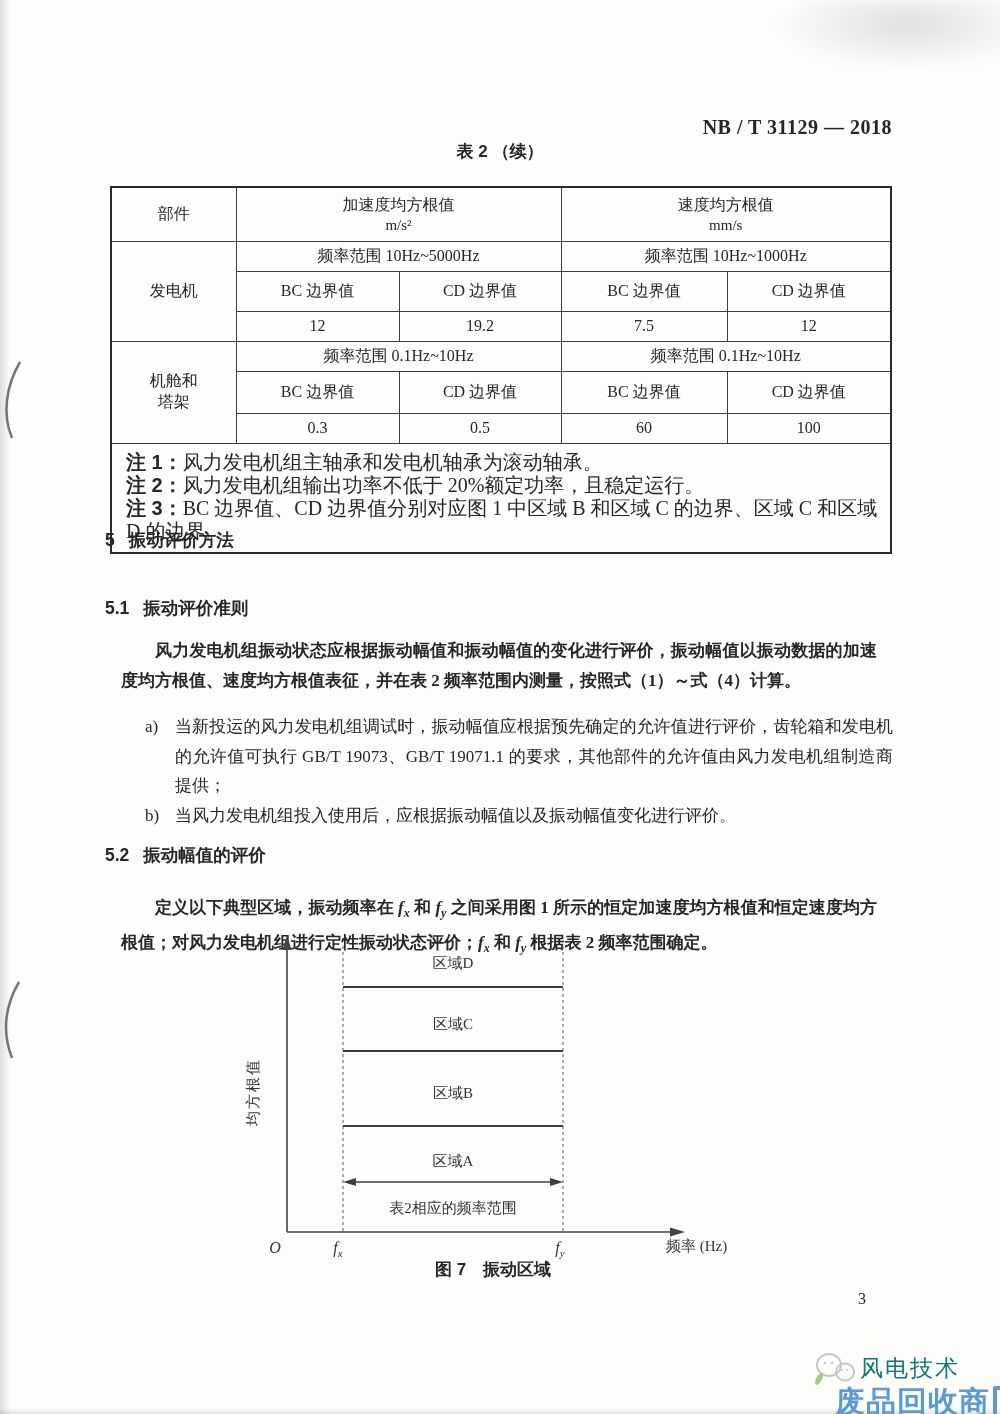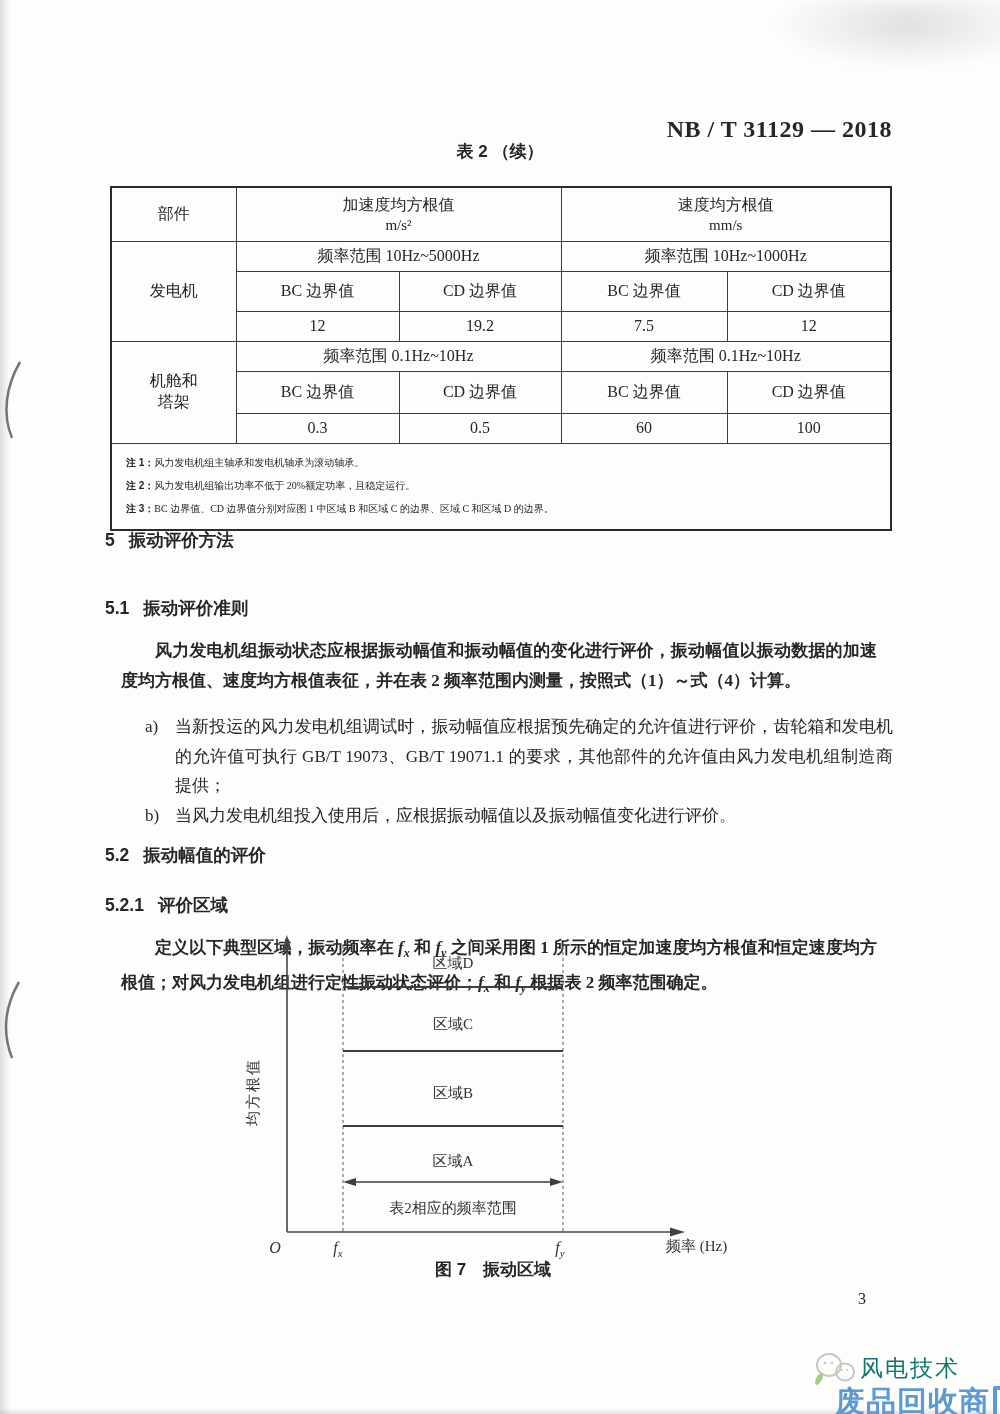--- a/index.html
+++ b/index.html
@@ -12,32 +12,32 @@
   .edge-left { position:absolute; left:0; top:0; width:10px; height:100%;
     background:linear-gradient(to right, rgba(0,0,0,0.12), rgba(0,0,0,0)); }
   .edge-bottom { position:absolute; left:0; bottom:0; width:100%; height:6px;
     background:linear-gradient(to top, rgba(0,0,0,0.10), rgba(0,0,0,0)); }
   .smudge-top { position:absolute; left:770px; top:0; width:250px; height:70px;
     background:radial-gradient(ellipse at 55% 35%, rgba(110,110,110,0.20), rgba(110,110,110,0) 70%);
     filter:blur(4px); }
   .bind-mark { position:absolute; }
 
   .doc-header { position:absolute; top:116px; right:108px;
-    font-weight:bold; font-size:24px; letter-spacing:0.5px;text-align:right; }
+    font-weight:bold; font-size:20px; letter-spacing:0.5px;text-align:right; }
 
   .table-title { position:absolute; top:140px; left:110px; width:780px; text-align:center;
     font-family:"Liberation Sans","DejaVu Sans",sans-serif; font-weight:bold; font-size:17px; }
 
   table.std { position:absolute; top:186px; left:110px; border-collapse:collapse;
     width:780px; table-layout:fixed; }
   table.std td { border:1.5px solid #3c3c3c; text-align:center; vertical-align:middle;
     font-size:16px; padding:1px 4px; }
   table.std { border:2px solid #2b2b2b; }
   td.notes-cell { text-align:left !important; padding:7px 12px 9px 14px !important; }
-  .note-line { font-size:10px; line-height:23px; }
+  .note-line { font-size:20px; line-height:23px; }
   .note-label { font-family:"Liberation Sans","DejaVu Sans",sans-serif; font-weight:bold; }
   .unit { font-size:15px; }
 
   .content { position:absolute; left:105px; top:528px; width:788px; }
   .h-main, .h-sub { font-family:"Liberation Sans","DejaVu Sans",sans-serif;
     font-weight:bold; font-size:17.5px; line-height:24px; margin:0; }
   .h-main { margin-bottom:44px; }
   .sec-num { margin-right:14px; }
   .h-51 { }
   .para { font-size:17px; line-height:30px; text-align:justify; text-indent:2em; margin:16px;font-weight:bold; }
@@ -176,23 +176,20 @@
         <span class="list-text">当新投运的风力发电机组调试时，振动幅值应根据预先确定的允许值进行评价，齿轮箱和发电机的允许值可执行 GB/T 19073、GB/T 19071.1 的要求，其他部件的允许值由风力发电机组制造商提供；</span>
       </div>
       <div class="list-item">
         <span class="list-marker">b)</span>
         <span class="list-text">当风力发电机组投入使用后，应根据振动幅值以及振动幅值变化进行评价。</span>
       </div>
     </div>
     <p class="h-sub h-52">
       <span class="sec-num">5.2</span><span>振动幅值的评价</span>
     </p>
-    <p class="h-sub h-521">
-      <span class="sec-num">5.2.1</span><span>评价区域</span>
-    </p>
     <p class="para"><span>定义以下典型区域，振动频率在 </span><i class="fvar"><span>f</span><sub>x</sub></i><span> 和 </span><i class="fvar"><span>f</span><sub>y</sub></i><span> 之间采用图 1 所示的恒定加速度均方根值和恒定速度均方根值；对风力发电机组进行定性振动状态评价；</span><i class="fvar"><span>f</span><sub>x</sub></i><span> 和 </span><i class="fvar"><span>f</span><sub>y</sub></i><span> 根据表 2 频率范围确定。</span></p>
   </div>
 
   <div class="figure-wrap">
     <svg width="530" height="335" viewBox="0 0 530 335">
 
       <line x1="59" y1="14" x2="59" y2="300" stroke="#444" stroke-width="1.6"></line>
       <polygon points="59,3 54.5,18 63.5,18" fill="#444"></polygon>
       <text transform="rotate(-90 30 160)" x="30" y="160" text-anchor="middle" font-size="15" letter-spacing="2">均方根值</text>
 

